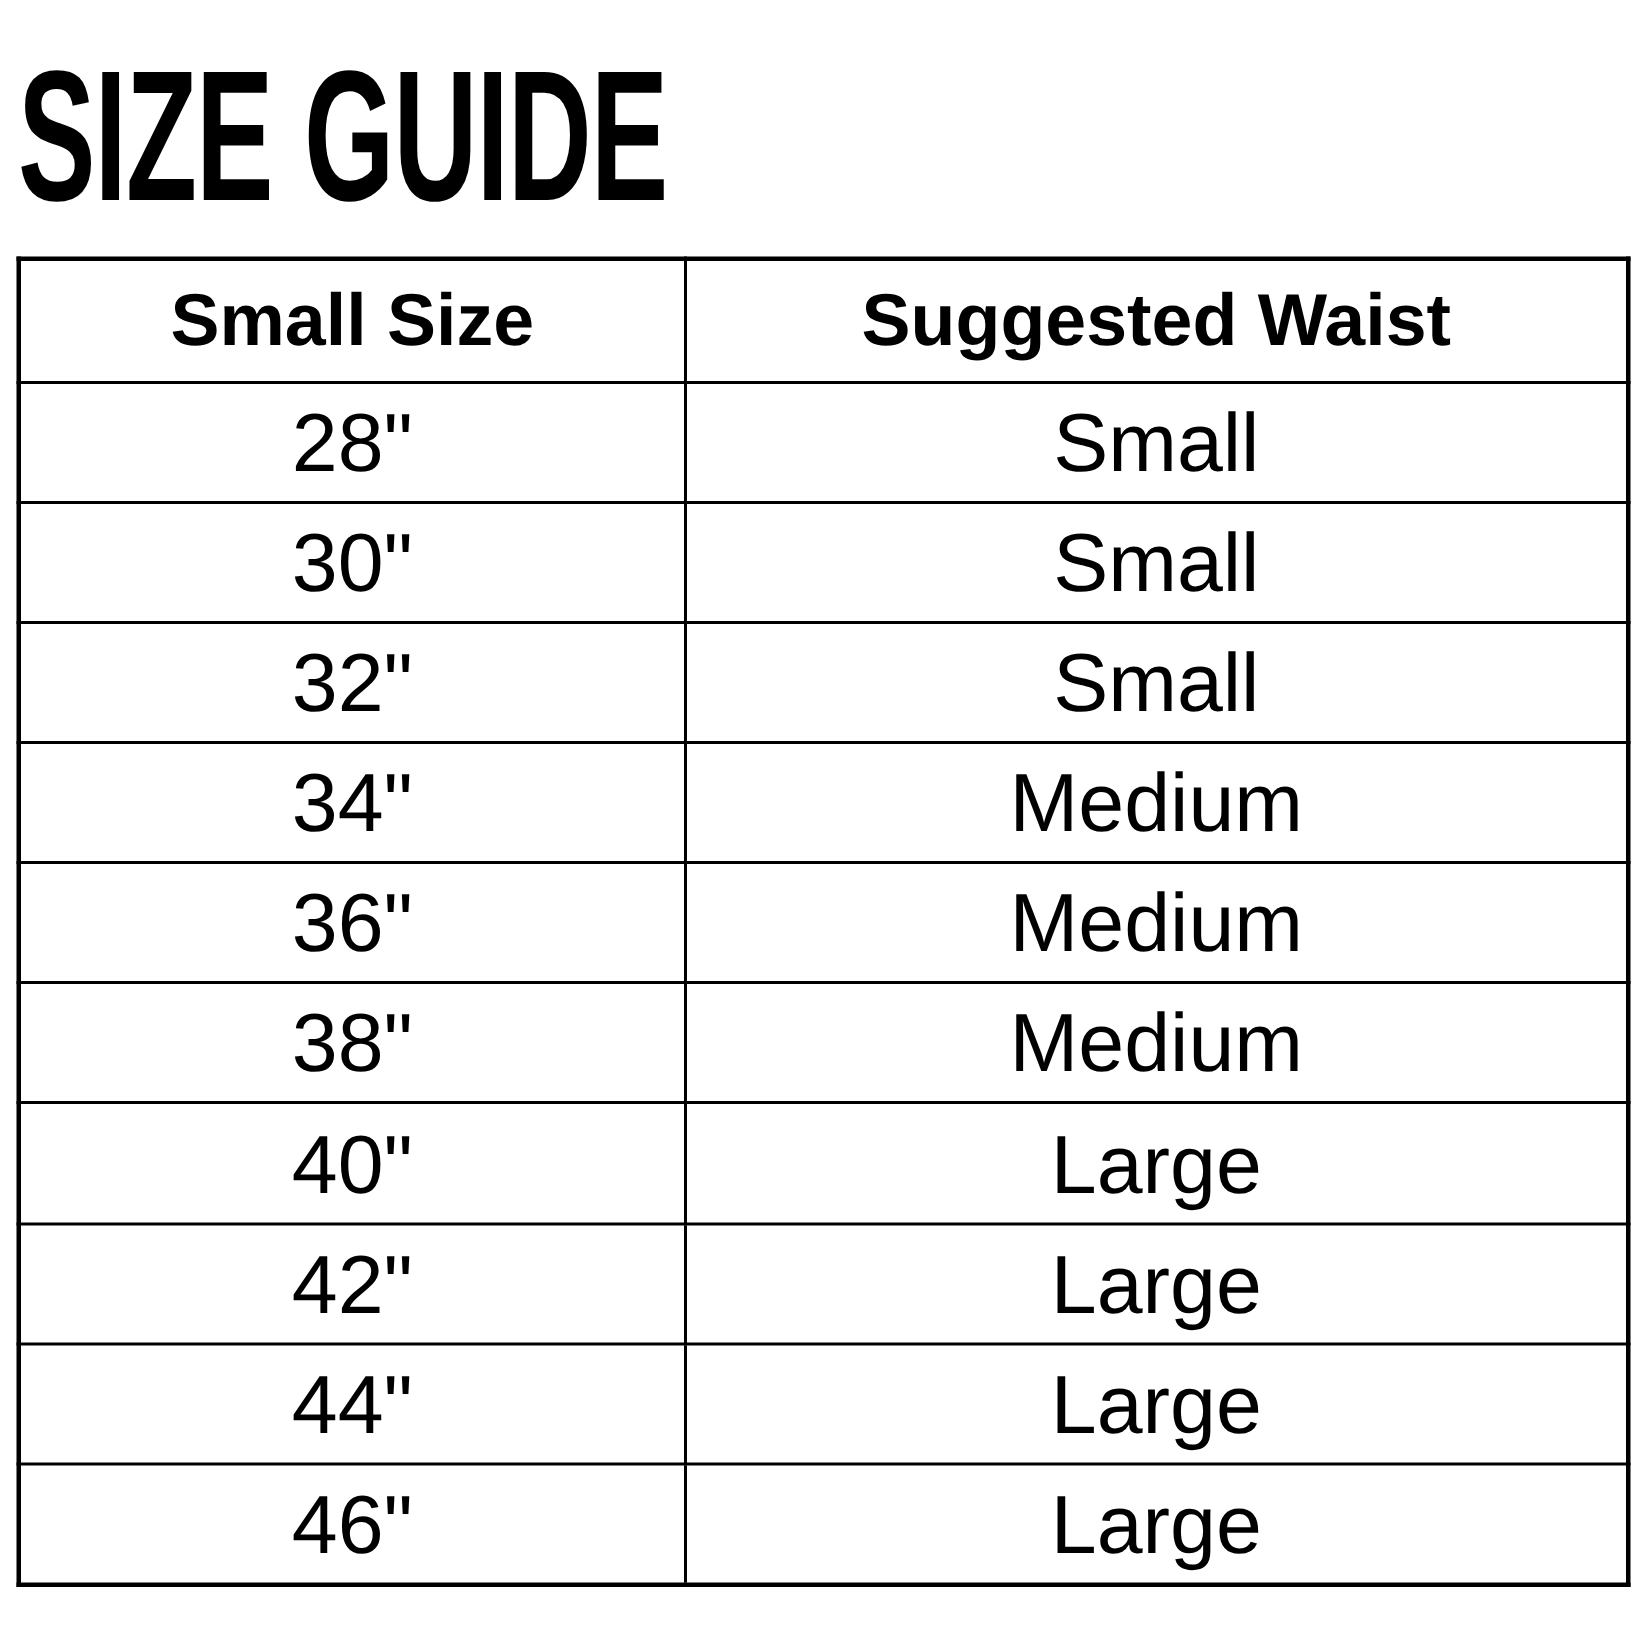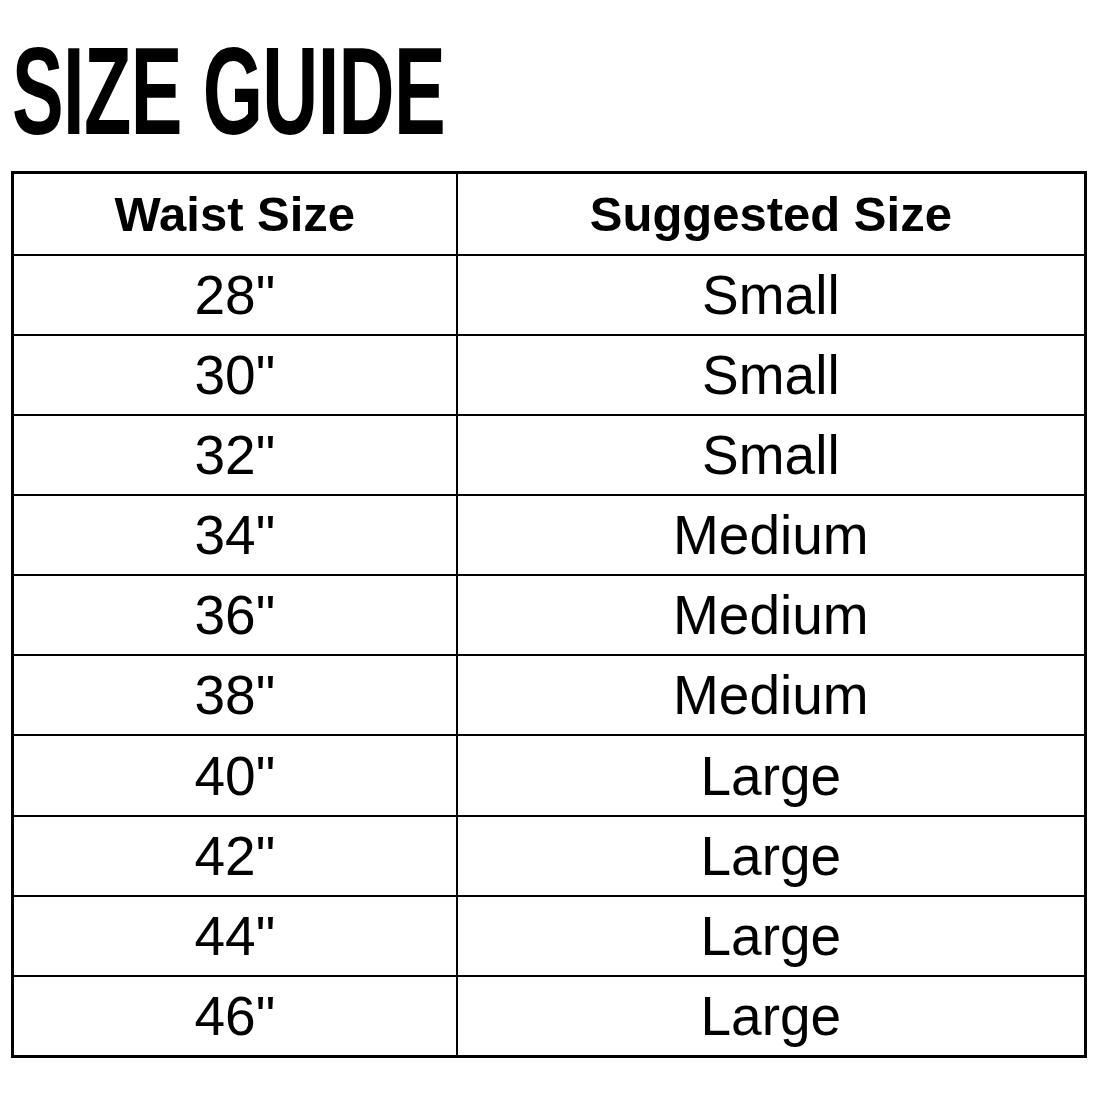--- a/index.html
+++ b/index.html
@@ -65,22 +65,22 @@
 
 <h1 class="page-title">SIZE GUIDE</h1>
 
 <table class="size-table">
   <colgroup>
     <col class="col-waist">
     <col class="col-suggested">
   </colgroup>
   <thead>
     <tr>
-      <th>Waist Size</th>
-      <th>Suggested Size</th>
+      <th>Small Size</th>
+      <th>Suggested Waist</th>
     </tr>
   </thead>
   <tbody>
       <tr>
         <td>28"</td>
         <td>Small</td>
       </tr>
       <tr>
         <td>30"</td>
         <td>Small</td>

